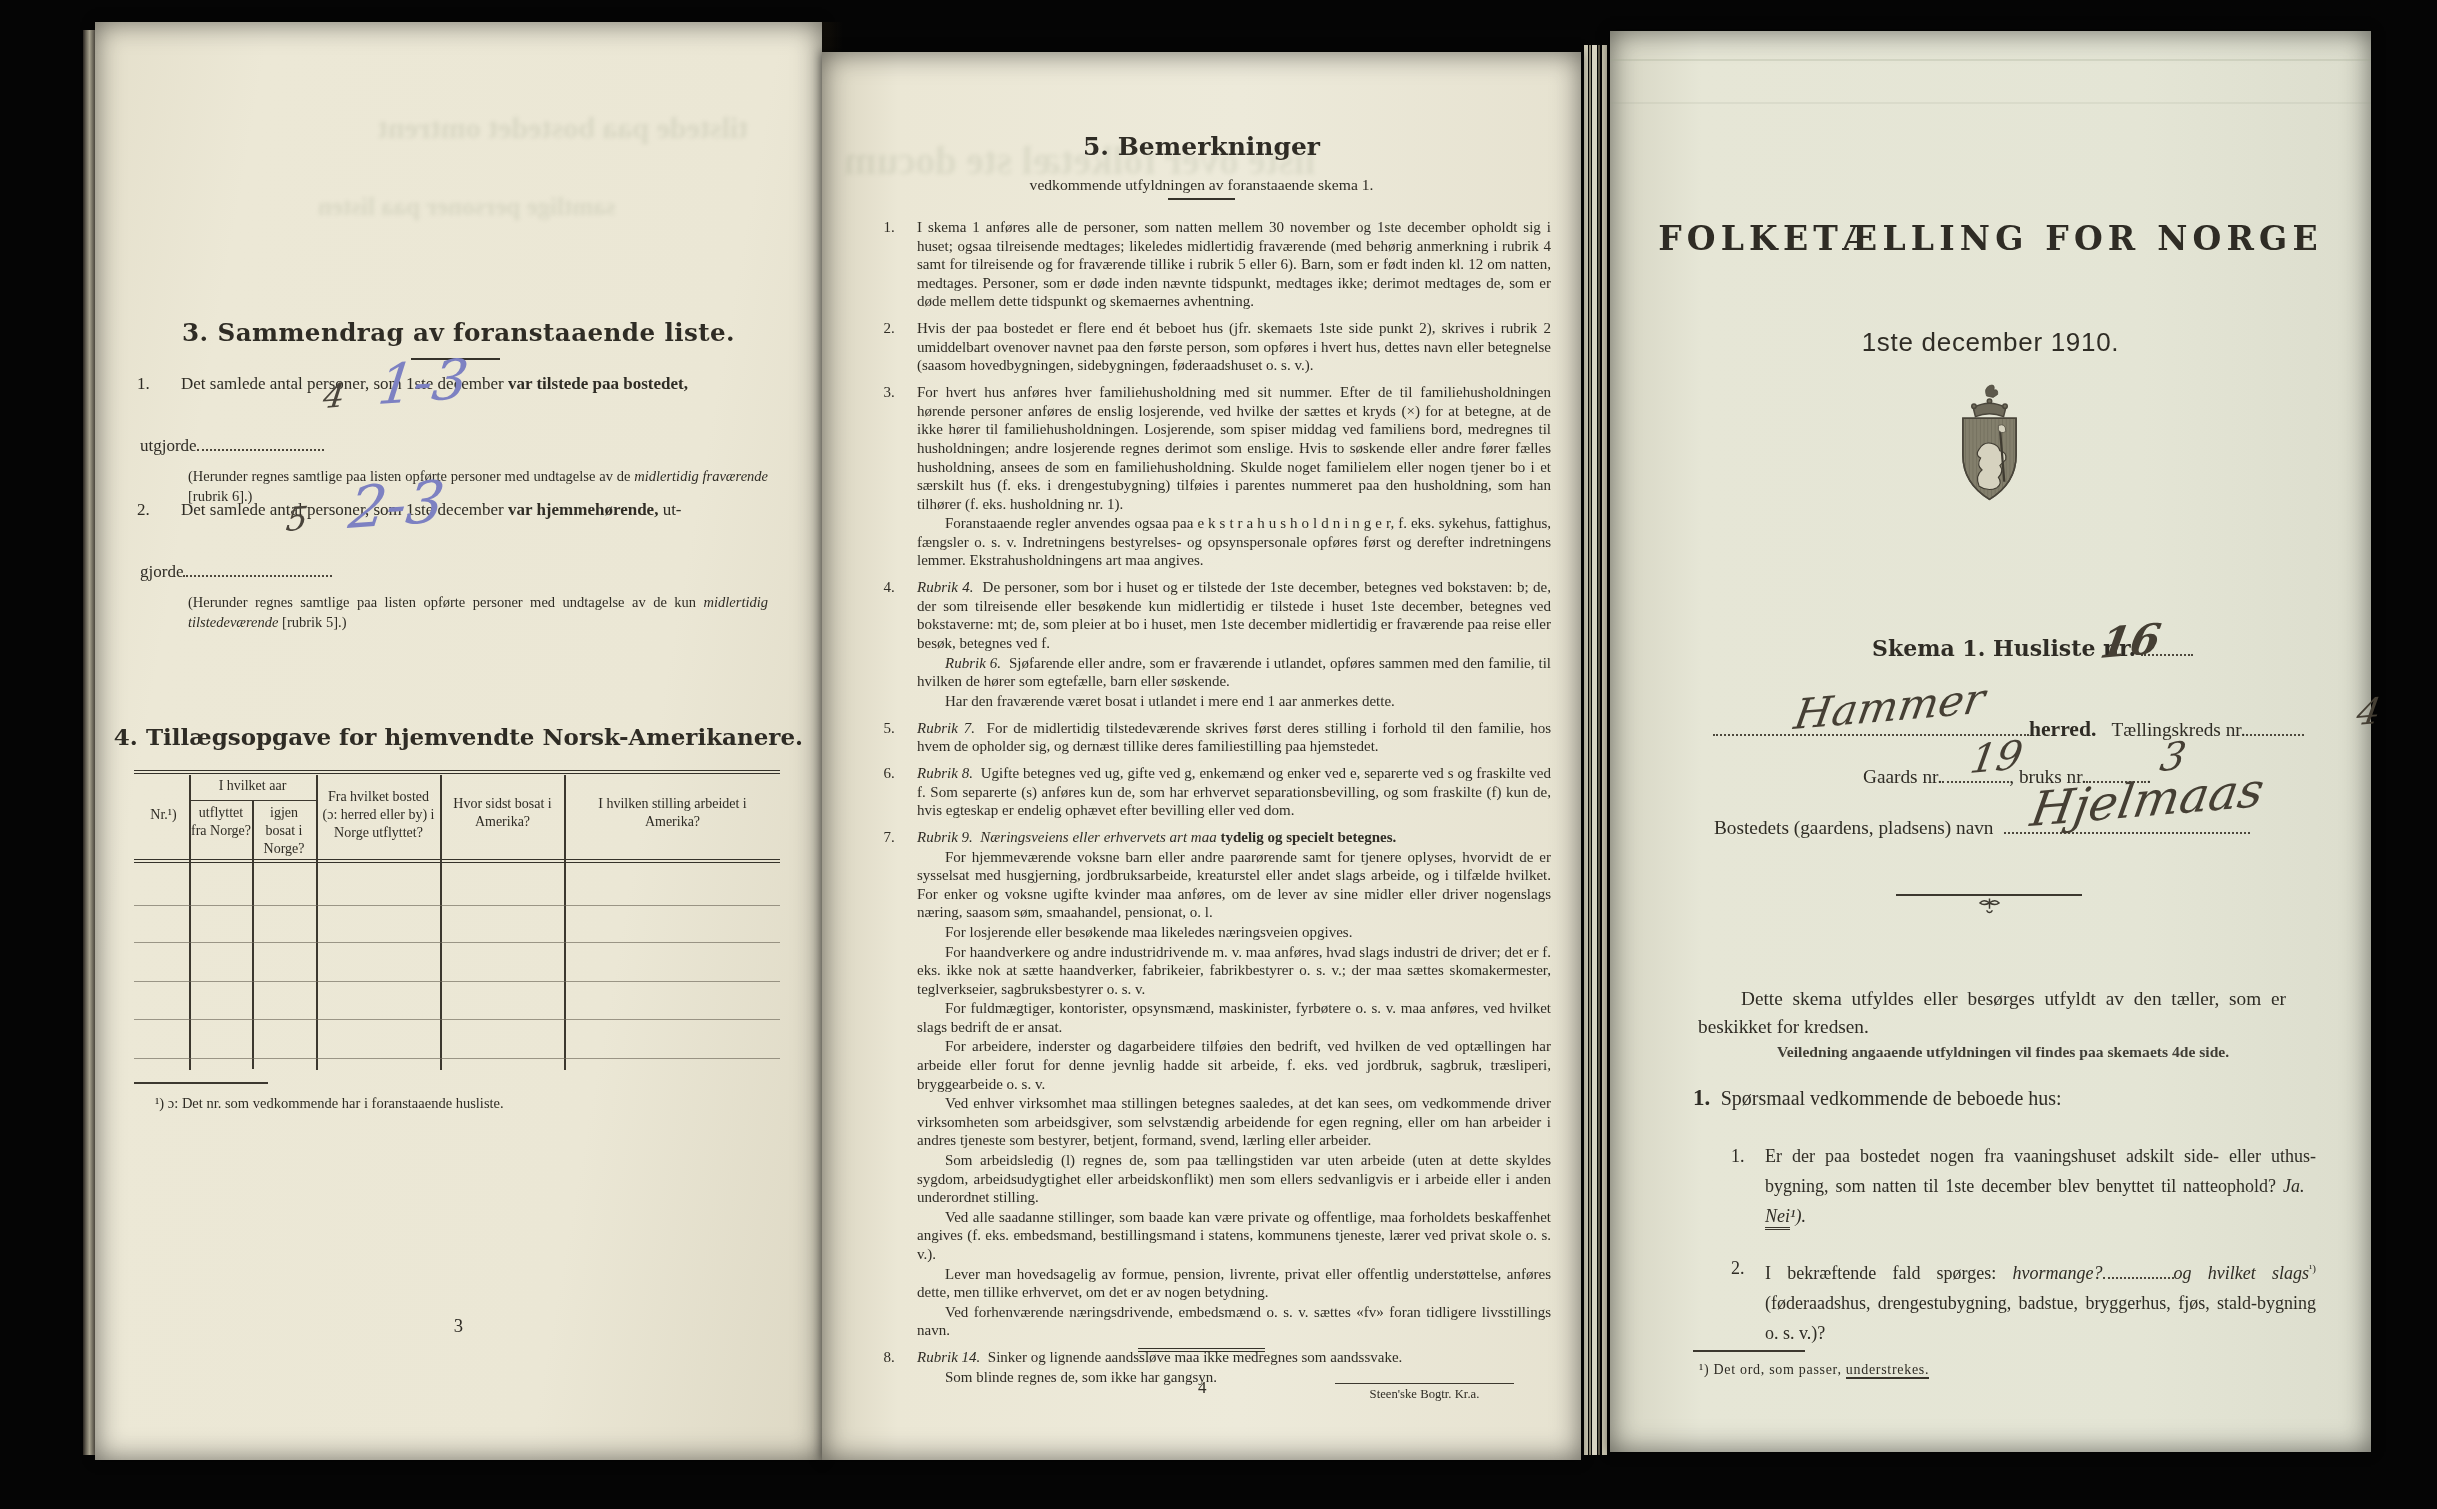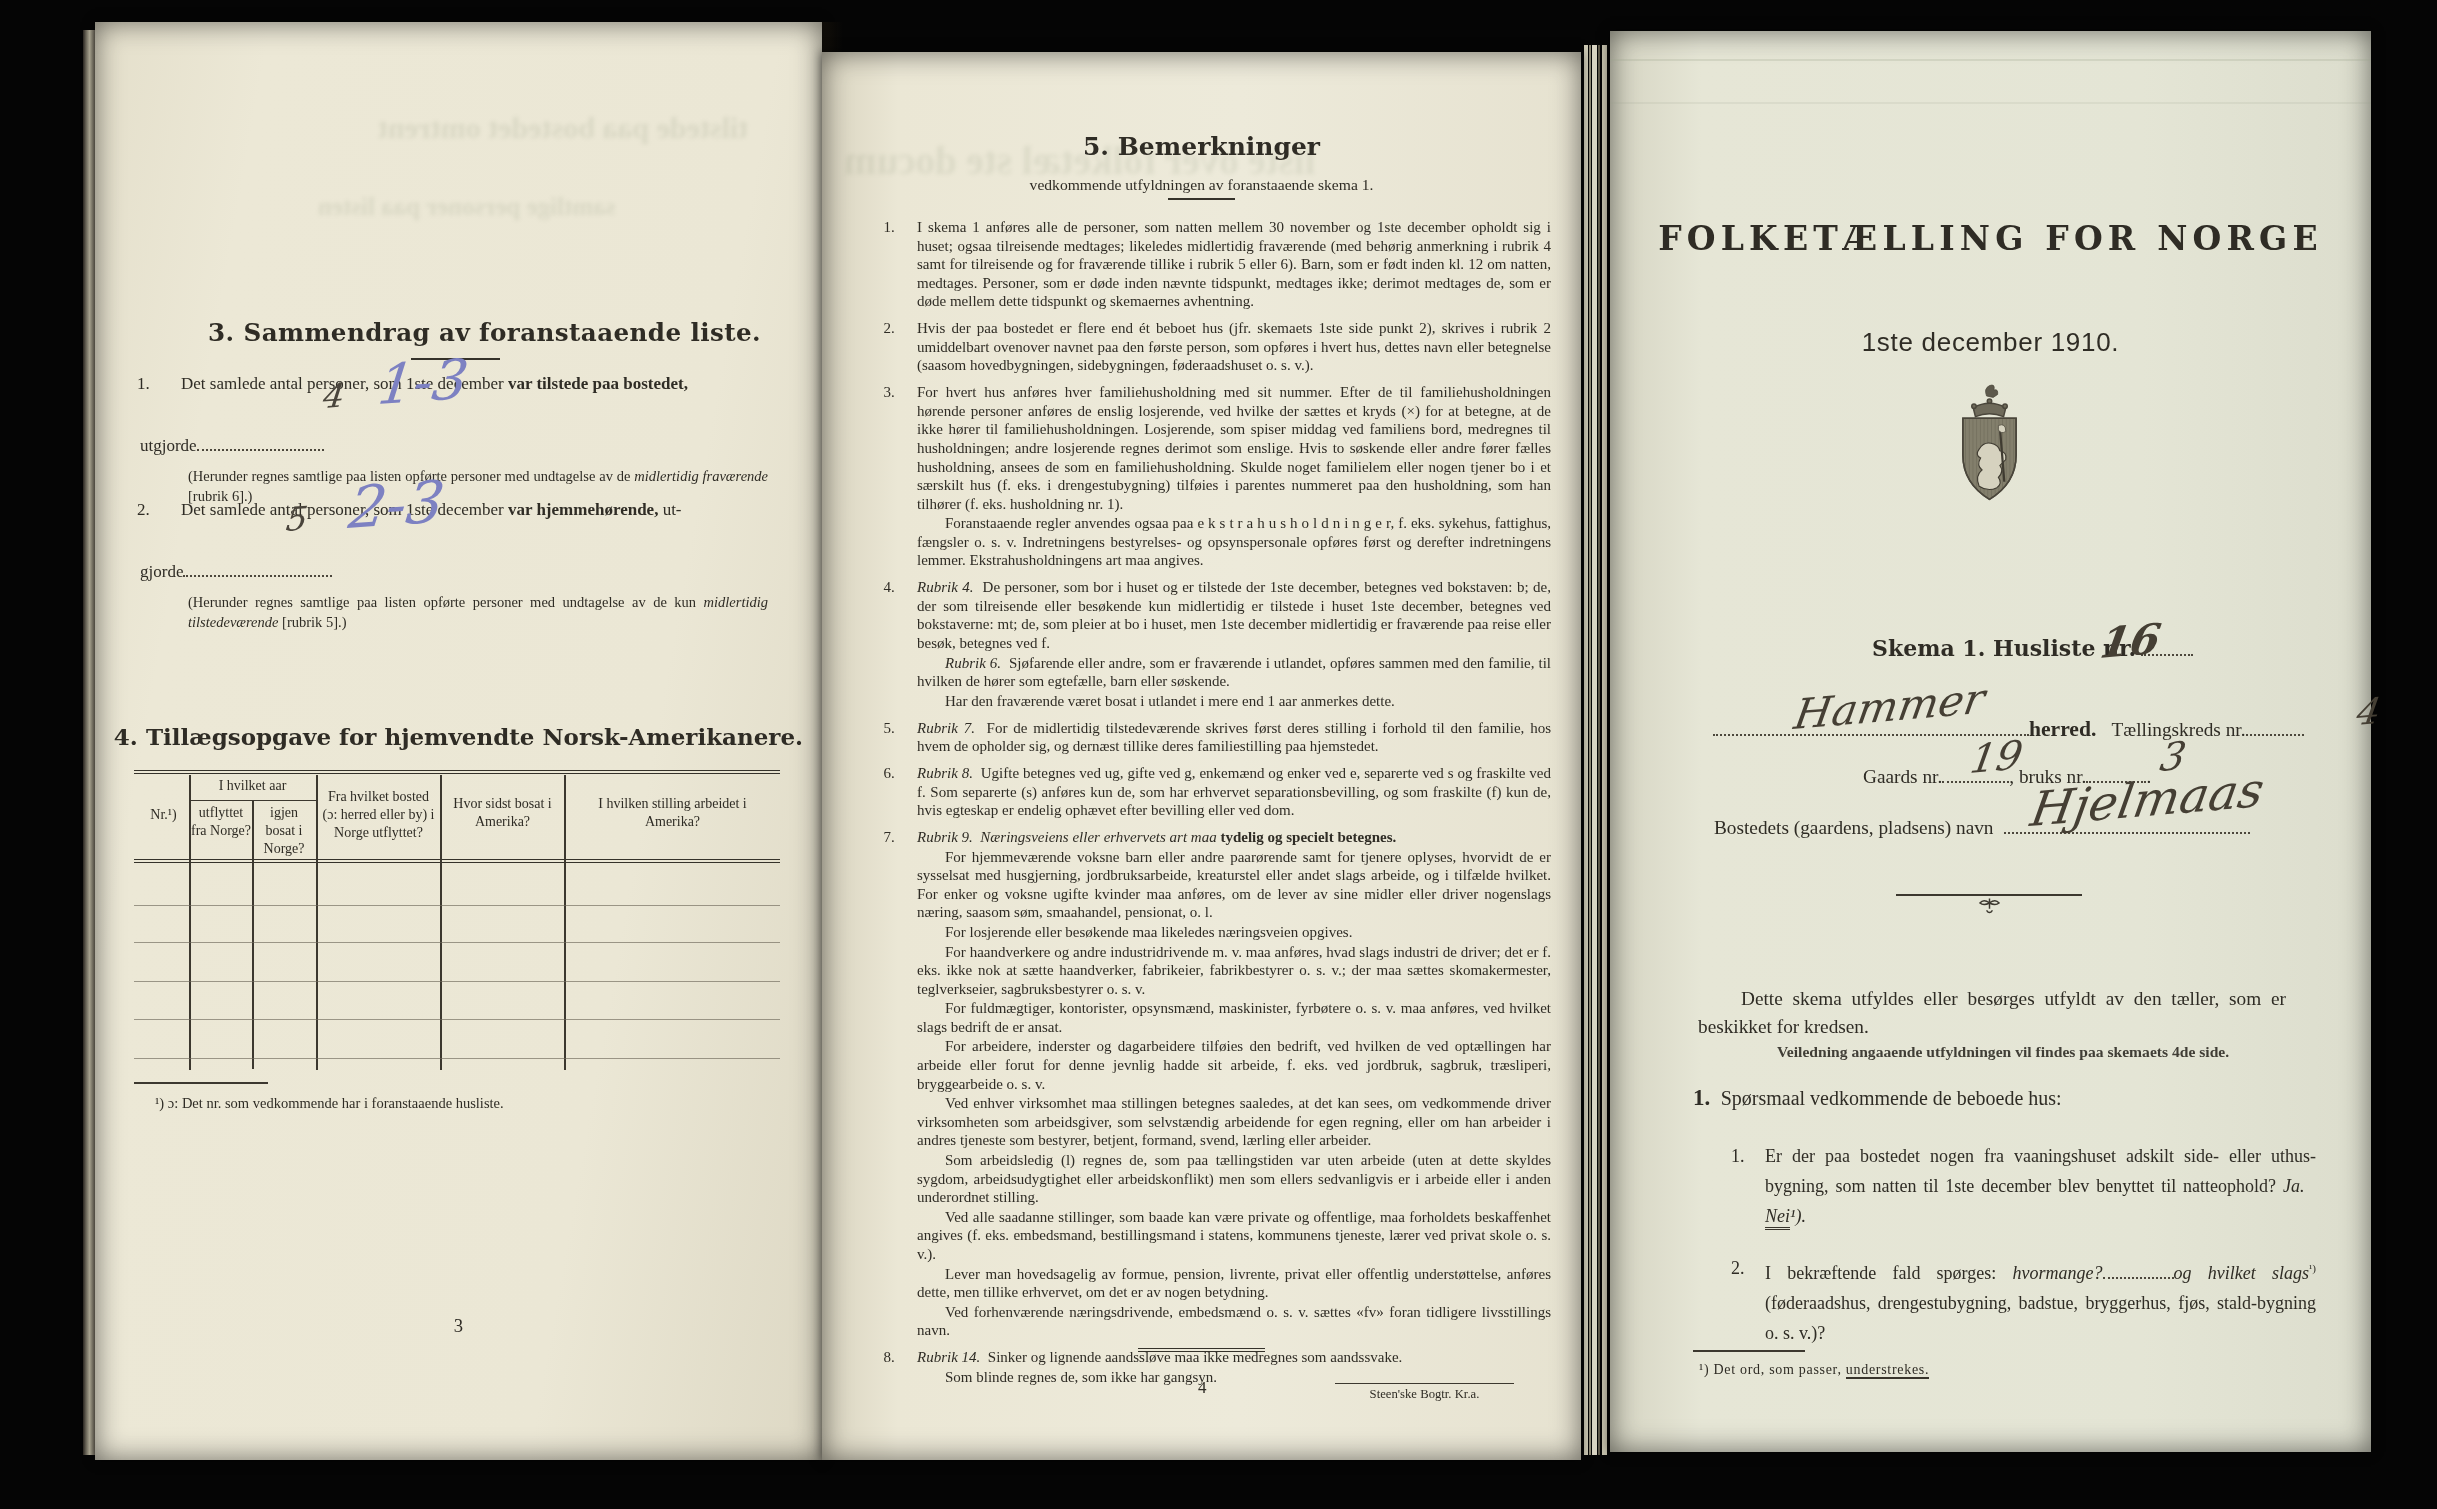--- a/index.html
+++ b/index.html
@@ -30,21 +30,21 @@
   .c{text-align:center;}
   .just{text-align:justify;}
   .b{font-weight:bold;}
   .i{font-style:italic;}
   .abs{position:absolute;}
   .rule-d{border-top:1.5px solid #35322a;border-bottom:0.7px solid #35322a;height:1.5px;}
   sup{font-size:.62em;}
 
   
   .s3-head{position:absolute;top:296px;left:0;width:100%;font-size:24.6px;font-weight:bold;
-           font-family:"DejaVu Serif",serif;letter-spacing:0.4px;margin-left:26px;}
+           font-family:"DejaVu Serif",serif;letter-spacing:0.4px;}
   .l-item{position:absolute;left:45px;width:640px;font-size:17px;line-height:23px;}
   .l-no{position:absolute;left:-3px;top:0;width:30px;}
   .l-body{margin-left:41px;}
   .fillrow{margin-top:39px;margin-left:0;}
   .dots{display:inline-block;border-bottom:2.2px dotted #4c473c;height:15px;}
   .l-note{margin-left:48px;margin-top:10.4px;font-size:14.5px;line-height:19.3px;width:580px;}
   .hw{font-family:"DejaVu Serif",serif;font-style:italic;color:#4a453c;
       transform:skewX(-11deg) rotate(-4deg);transform-origin:left bottom;white-space:nowrap;}
   .hw-blue{color:#7d81c2;}
   .s4-head{position:absolute;top:701px;left:0;width:100%;font-size:23px;font-weight:bold;

